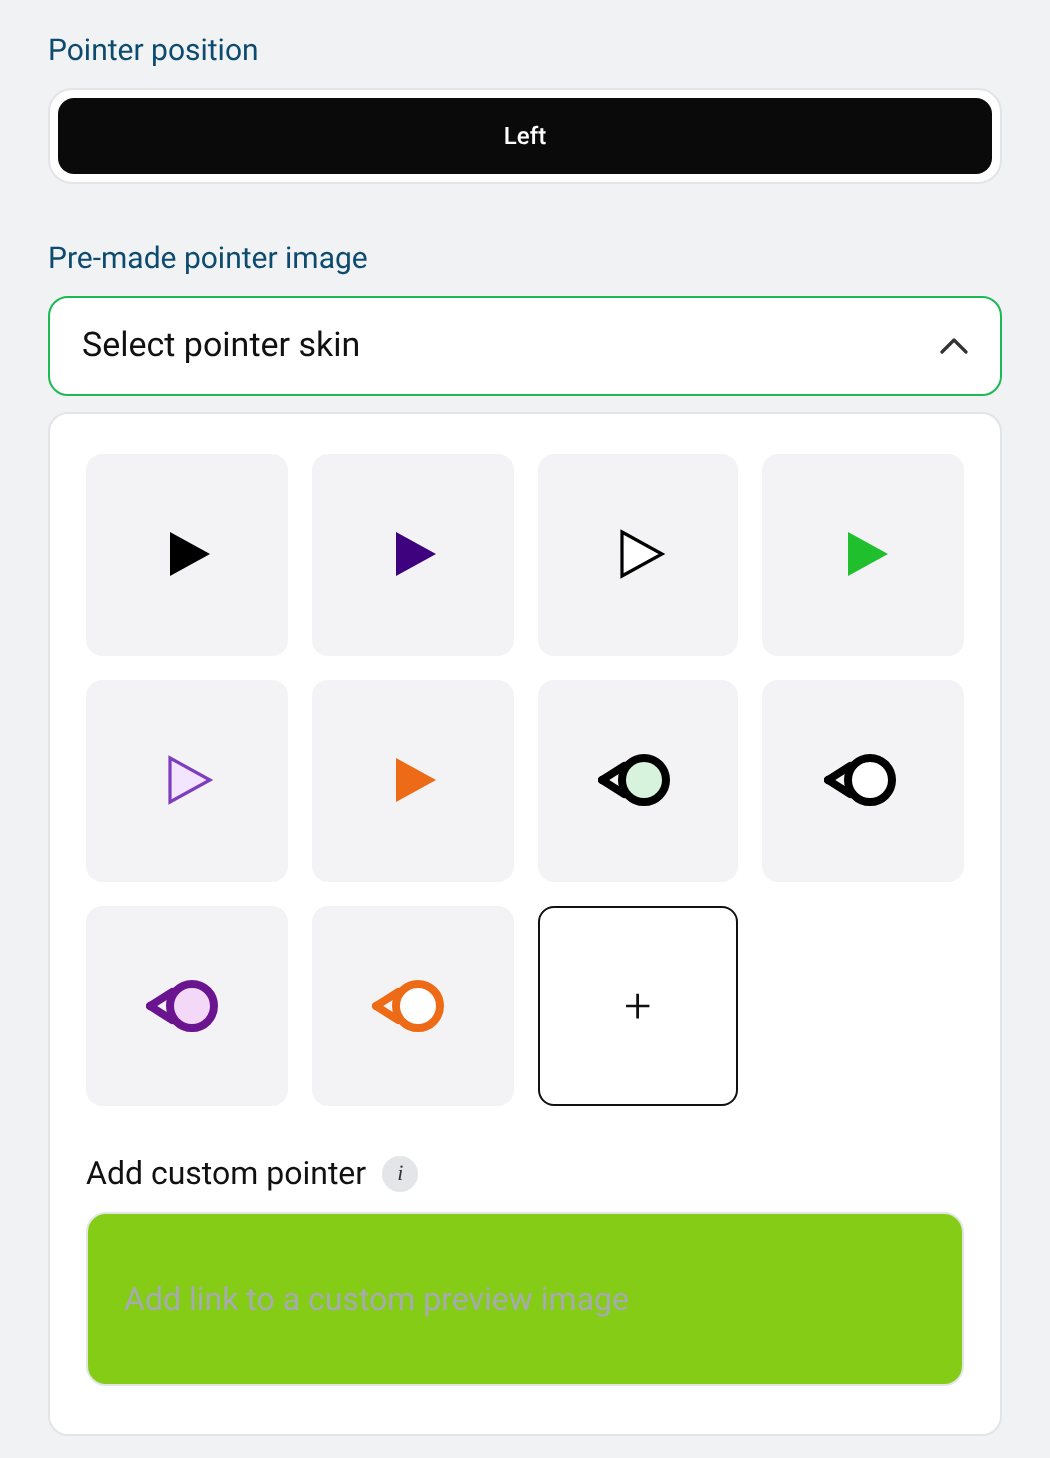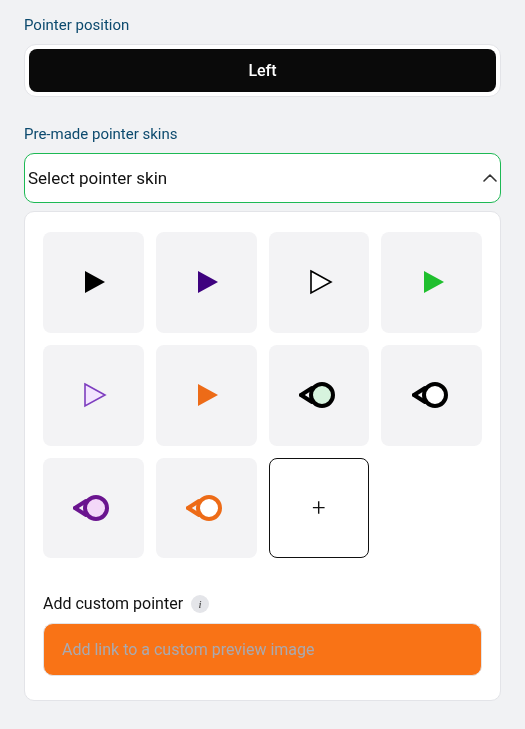--- a/index.html
+++ b/index.html
@@ -22,35 +22,35 @@
   background: #fff;
   border: 1px solid #e3e4e8;
   border-radius: 12px;
   padding: 4px;
   margin-bottom: 28px;
 }
 .seg-item {
   flex: 1;
   text-align: center;
   padding: 12px 4px;
-  font-size: 16px;
+  font-size: 12px;
   border-radius: 8px;
   cursor: pointer;
   color: #222;
 }
 .seg-item.active {
   background: #0a0a0a;
   color: #fff;
   font-weight: 500;
 }
 .dropdown-header {
   background: #fff;
   border: 1px solid #1db954;
   border-radius: 10px;
-  padding: 14px 3px;
+  padding: 14px 16px;
   display: flex;
   align-items: center;
   justify-content: space-between;
   cursor: pointer;
 }
 .dropdown-header .label {
   font-size: 17px;
   color: #111;
 }
 .chevron {
@@ -84,21 +84,21 @@
 .skin-cell.add {
   background: #fff;
   border: 1px solid #111;
 }
 .plus {
   font-size: 24px;
   color: #111;
   font-weight: 300;
 }
 .custom-section {
-  margin-top: 36px;
+  margin-top: 24px;
 }
 .custom-label-row {
   display: flex;
   align-items: center;
   gap: 8px;
   margin-bottom: 10px;
 }
 .custom-label-row .lbl {
   font-size: 16px;
   color: #111;
@@ -111,42 +111,42 @@
   display: flex;
   align-items: center;
   justify-content: center;
   font-size: 11px;
   font-style: italic;
   font-family: Georgia, serif;
   color: #333;
 }
 .custom-input {
   width: 100%;
-  background: #f97316;
+  background: #84cc16;
   border: 1px solid #e3e4e8;
   border-radius: 10px;
-  padding: 16px 18px;
+  padding: 33px 18px;
   font-size: 16px;
   font-family: inherit;
   color: #111;
 }
 .custom-input::placeholder {
   color: #a8aab2;
 }
 svg { display: block; }
 </style>
 </head>
 <body>
 
 <div class="section-label">Pointer position</div>
 <div class="seg-control">
   <div class="seg-item active">Left</div>
 </div>
 
-<div class="section-label">Pre-made pointer skins</div>
+<div class="section-label">Pre-made pointer image</div>
 <div class="dropdown-header">
   <span class="label">Select pointer skin</span>
   <span class="chevron">
     <svg width="14" height="8" viewBox="0 0 14 8">
         <path d="M1 7 L7 1 L13 7" stroke="#333" stroke-width="1.6" fill="none" stroke-linecap="round" stroke-linejoin="round"></path>
       </svg>
   </span>
 </div>
 <div class="dropdown-body">
   <div class="skin-grid">

